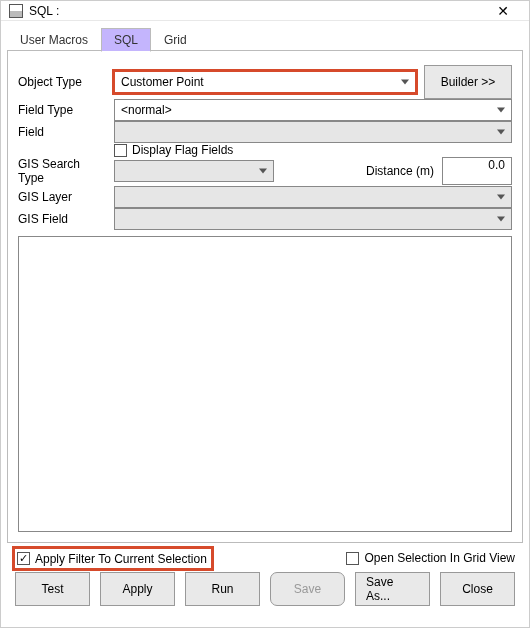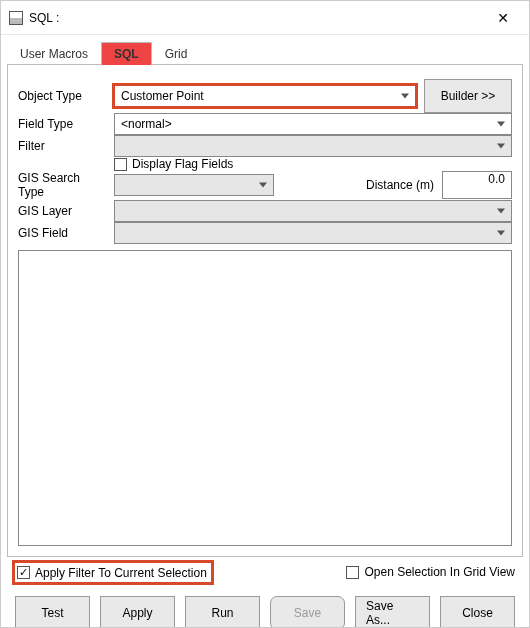--- a/index.html
+++ b/index.html
@@ -8,21 +8,21 @@
     font-family: "Segoe UI", Tahoma, sans-serif;
     font-size: 12px;
     background: #fff;
     color: #000;
     width: 530px;
     height: 628px;
     overflow: hidden;
     border: 1px solid #ccc;
   }
   .titlebar {
-    height: 34px;
+    height: 20px;
     display: flex;
     align-items: center;
     padding: 0 6px 0 8px;
     border-bottom: 1px solid #e8e8e8;
     background: #fff;
   }
   .title-icon {
     width: 14px; height: 14px;
     border: 1px solid #555;
     background: linear-gradient(to bottom, #fff 50%, #bbb 50%);
@@ -50,23 +50,22 @@
     padding: 4px 12px 4px 12px;
     border: 1px solid transparent;
     border-bottom: none;
     position: relative;
     top: 1px;
     background: transparent;
     color: #333;
   }
   .tab.active {
     border-color: #bbb;
-    background: #ef4444;
+    background: #c4b5fd;
     border-bottom: 1px solid #fff;
-    font-weight: bold;
   }
 
   .tabbody {
     border: 1px solid #bbb;
     border-top: none;
     padding: 14px 10px 10px 10px;
     height: 492px;
     display: flex;
     flex-direction: column;
   }
@@ -151,21 +150,21 @@
     margin-top: 6px;
   }
 
   .bottom {
     padding: 6px 8px 8px 8px;
   }
   .bottom-row1 {
     display: flex;
     align-items: center;
     justify-content: space-between;
-    margin-bottom: 14px;
+    margin-bottom: 4px;
   }
   .apply-highlight {
     outline: 3px solid #d64a2b;
     padding: 2px 4px 2px 2px;
   }
   .bottom-row2 {
     display: flex;
     gap: 10px;
     justify-content: space-between;
   }
@@ -199,21 +198,21 @@
     </div>
 
     <div class="row">
       <div class="lbl">Field Type</div>
       <div class="combo" style="flex:1">
         <span>&lt;normal&gt;</span>
       </div>
     </div>
 
     <div class="row">
-      <div class="lbl">Filter</div>
+      <div class="lbl">Field</div>
       <div class="combo gray" style="flex:1">
         <span></span>
       </div>
     </div>
 
     <div class="row">
       <div class="lbl"></div>
       <div class="cb">
         <span class="box"></span>
         <span>Display Flag Fields</span>

